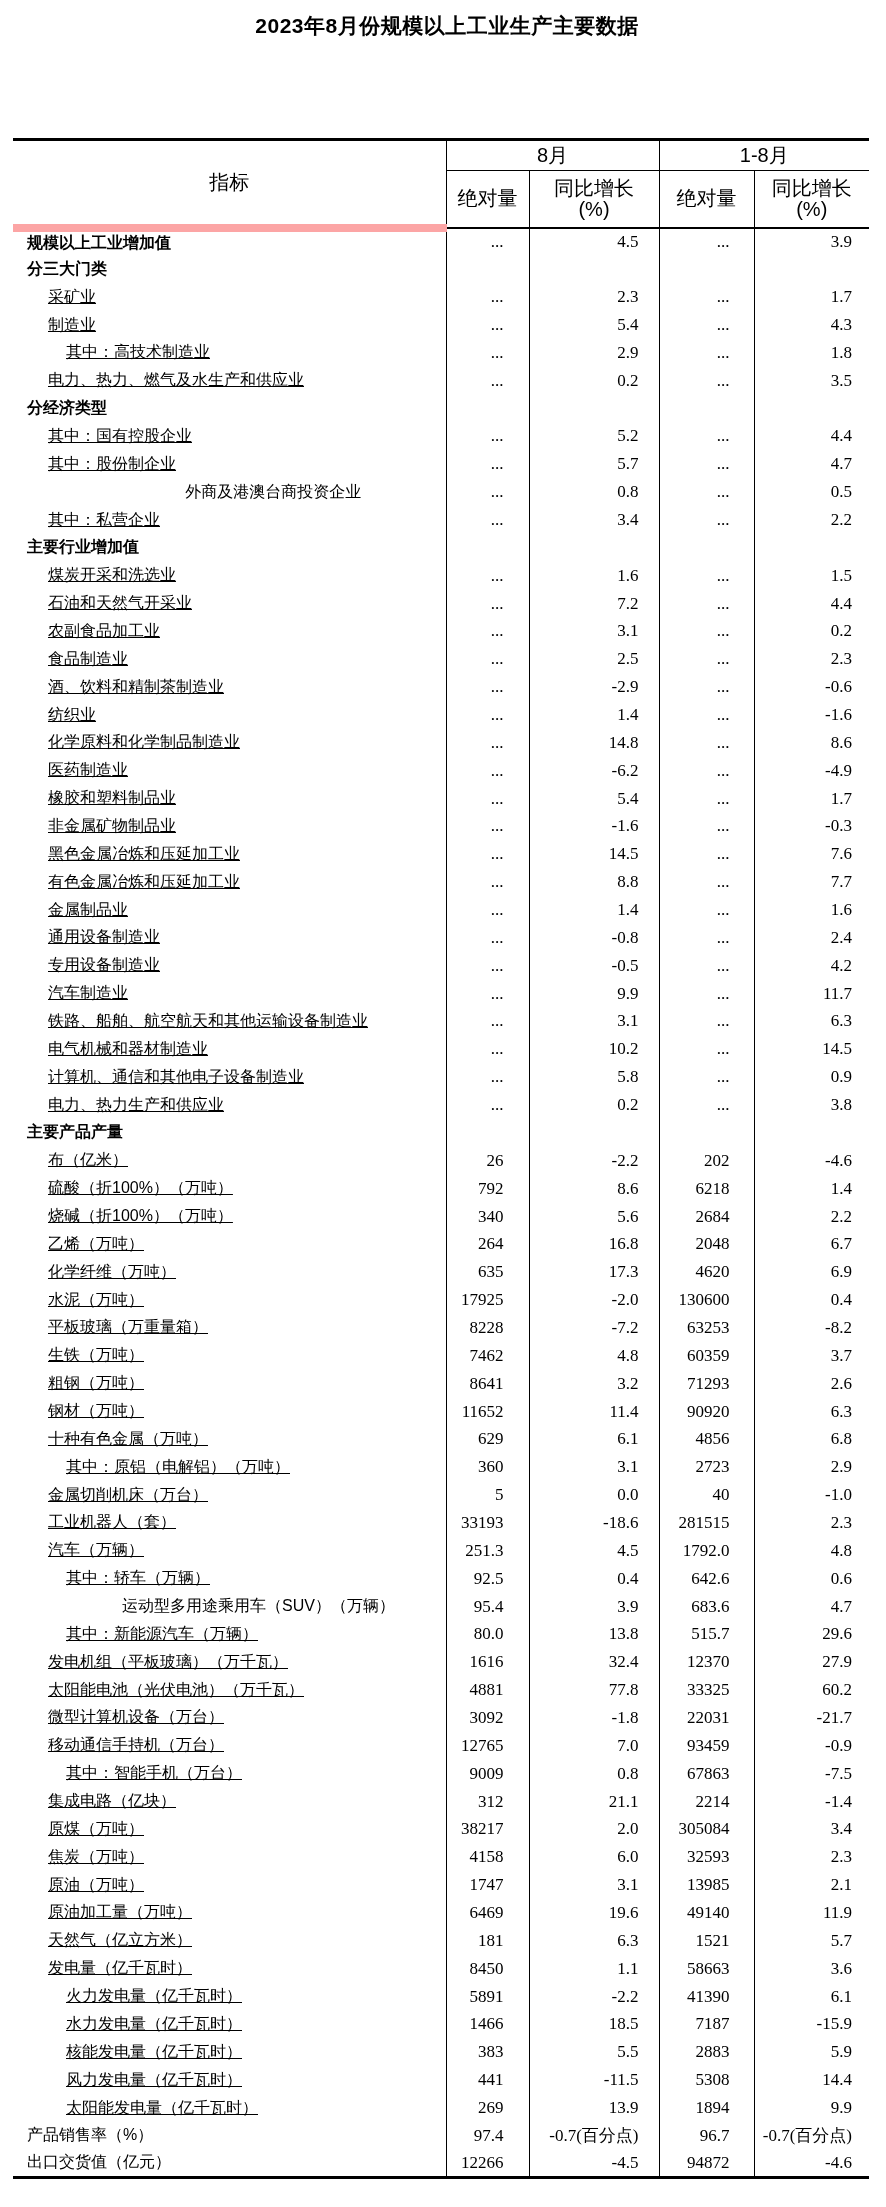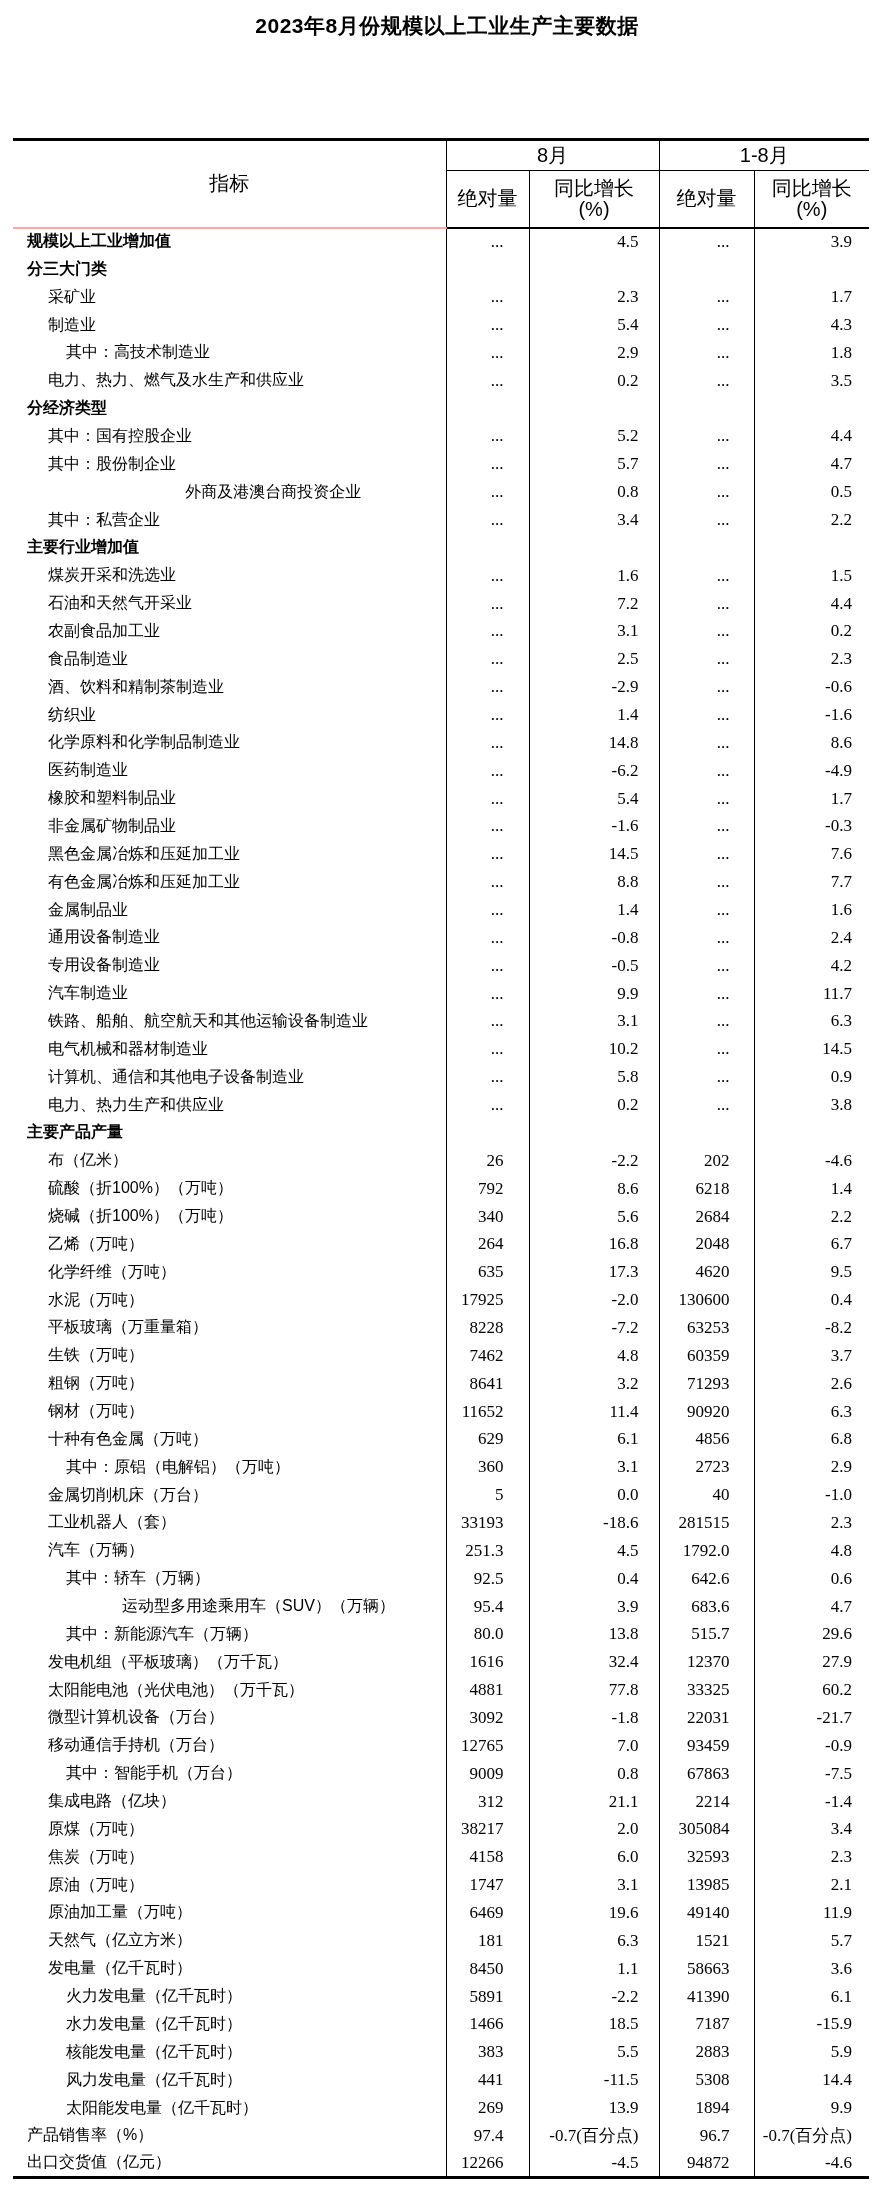--- a/index.html
+++ b/index.html
@@ -40,40 +40,40 @@
 
   thead th {
     font-weight: 400;
     font-size: 20px;
     text-align: center;
     vertical-align: middle;
     padding: 0;
   }
   tr.hrow1 { height: 31px; }
   tr.hrow2 { height: 57px; }
-  th.h-ind { border-bottom: 2px solid #fca5a5; }
+  th.h-ind { border-bottom: 8px solid #fca5a5; }
   th.h-span { border-left: 1px solid #000; border-bottom: 1px solid #000; }
   th.h-sub { border-left: 1px solid #000; border-bottom: 2px solid #000; }
   .two-line span { display: block; line-height: 21px; }
 
   tbody tr { height: 27.87px; }
   td {
     padding: 0;
     vertical-align: middle;
     white-space: nowrap;
     overflow: hidden;
   }
   td.ind {
     font-size: 16px;
     text-align: left;
   }
   td.ind.bold { font-weight: 700; }
   td.i0 { padding-left: 14px; }
-  td.i1 { padding-left: 35px; }
-  td.i2 { padding-left: 53px; }
+  td.i1 { padding-left: 35px; text-decoration: underline; }
+  td.i2 { padding-left: 53px; text-decoration: underline; }
   td.i3 { padding-left: 88px; text-align: center; }
   td.i4 { padding-left: 109px; }
   td.v {
     font-family: "Liberation Serif", serif;
     font-size: 17px;
     text-align: right;
     border-left: 1px solid #000;
   }
   td.v1 { padding-right: 25px; }
   td.v2 { padding-right: 20px; }
@@ -370,21 +370,21 @@
         <td class="v v1">264</td>
         <td class="v v2">16.8</td>
         <td class="v v3">2048</td>
         <td class="v v4">6.7</td>
       </tr>
       <tr>
         <td class="ind i1">化学纤维（万吨）</td>
         <td class="v v1">635</td>
         <td class="v v2">17.3</td>
         <td class="v v3">4620</td>
-        <td class="v v4">9.5</td>
+        <td class="v v4">6.9</td>
       </tr>
       <tr>
         <td class="ind i1">水泥（万吨）</td>
         <td class="v v1">17925</td>
         <td class="v v2">-2.0</td>
         <td class="v v3">130600</td>
         <td class="v v4">0.4</td>
       </tr>
       <tr>
         <td class="ind i1">平板玻璃（万重量箱）</td>

